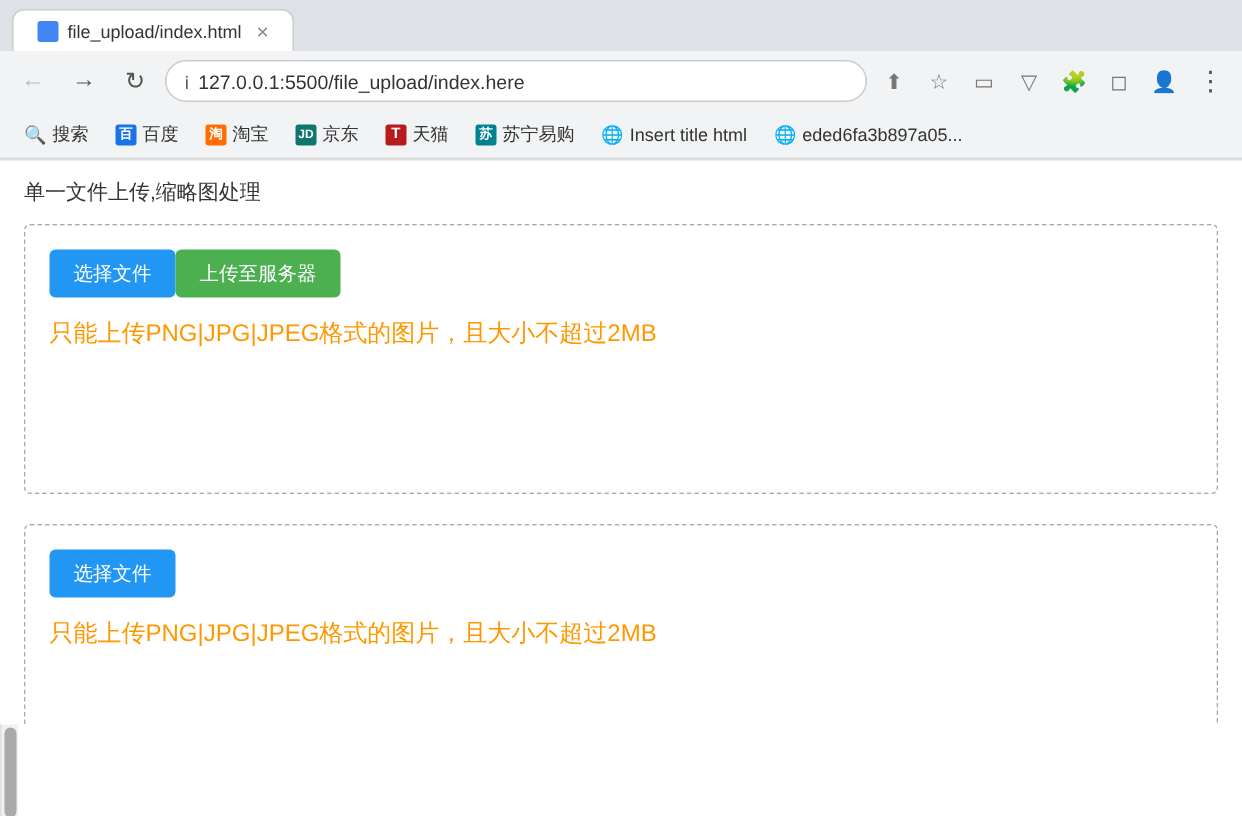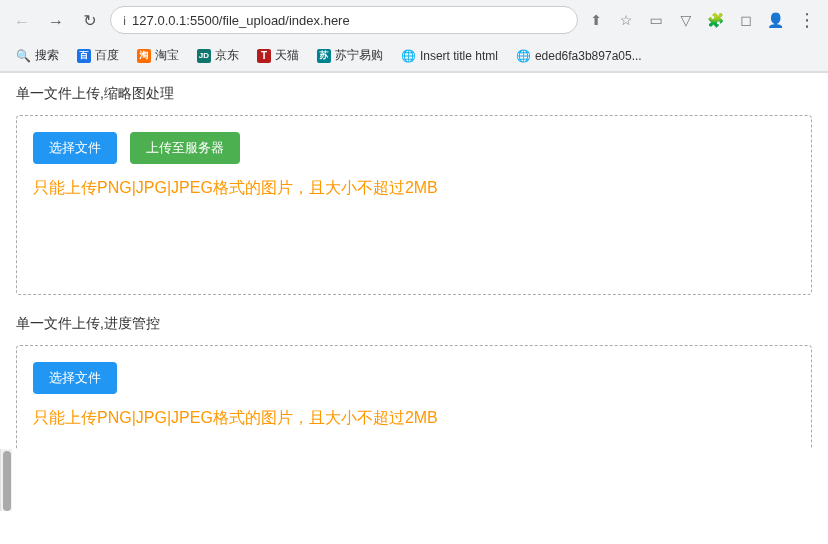--- a/index.html
+++ b/index.html
@@ -37,32 +37,39 @@
 
     
     .browser-body { display: flex; height: calc(544px - 34px - 40px - 32px); flex-direction: column; }
     .page-content { flex: 1; overflow-y: auto; padding: 12px 16px; }
     .scrollbar { width: 12px; background: #f1f1f1; border-left: 1px solid #e0e0e0; display: flex; flex-direction: column; align-items: center; }
     .scroll-thumb { width: 8px; background: #aaa; border-radius: 4px; margin-top: 2px; height: 60px; }
 
     
     .section-title { font-size: 14px; color: #333; margin-bottom: 12px; font-weight: normal; }
     .upload-box { border: 1.5px dashed #aaa; border-radius: 4px; padding: 16px; margin-bottom: 20px; min-height: 180px; }
-    .btn-row { display: flex; gap: 13px; margin-bottom: 14px; }
+    .btn-row { display: flex; gap: 0; margin-bottom: 14px; }
     .btn { padding: 7px 16px; border: none; border-radius: 4px; color: #fff; font-size: 13px; cursor: pointer; }
     .btn-blue { background: #2196f3; }
     .btn-green { background: #4caf50; }
     .hint-text { color: #ff9800; font-size: 16px; }
 
     .section { margin-bottom: 20px; }
   </style>
 </head>
 <body>
 
 <div class="browser-chrome">
+  <div class="tab-bar">
+    <div class="tab">
+      <span class="tab-favicon"></span>
+      <span class="tab-title">file_upload/index.html</span>
+      <span class="tab-close">×</span>
+    </div>
+  </div>
 
   <div class="address-bar">
     <button class="nav-btn disabled">←</button>
     <button class="nav-btn">→</button>
     <button class="nav-btn">↻</button>
 
     <div class="url-bar">
       <span class="lock-icon">ℹ</span>
       <span class="url-text">127.0.0.1:5500/file_upload/index.here</span>
     </div>
@@ -121,21 +128,20 @@
       <div class="upload-box">
         <div class="btn-row">
           <button class="btn btn-blue">选择文件</button>
           <button class="btn btn-green">上传至服务器</button>
         </div>
         <p class="hint-text">只能上传PNG|JPG|JPEG格式的图片，且大小不超过2MB</p>
       </div>
     </div>
 
     <div class="section">
-      <p class="section-title">单一文件上传,进度管控</p>
       <div class="upload-box">
         <div class="btn-row">
           <button class="btn btn-blue">选择文件</button>
         </div>
         <p class="hint-text">只能上传PNG|JPG|JPEG格式的图片，且大小不超过2MB</p>
       </div>
     </div>
 
   </div>
 

